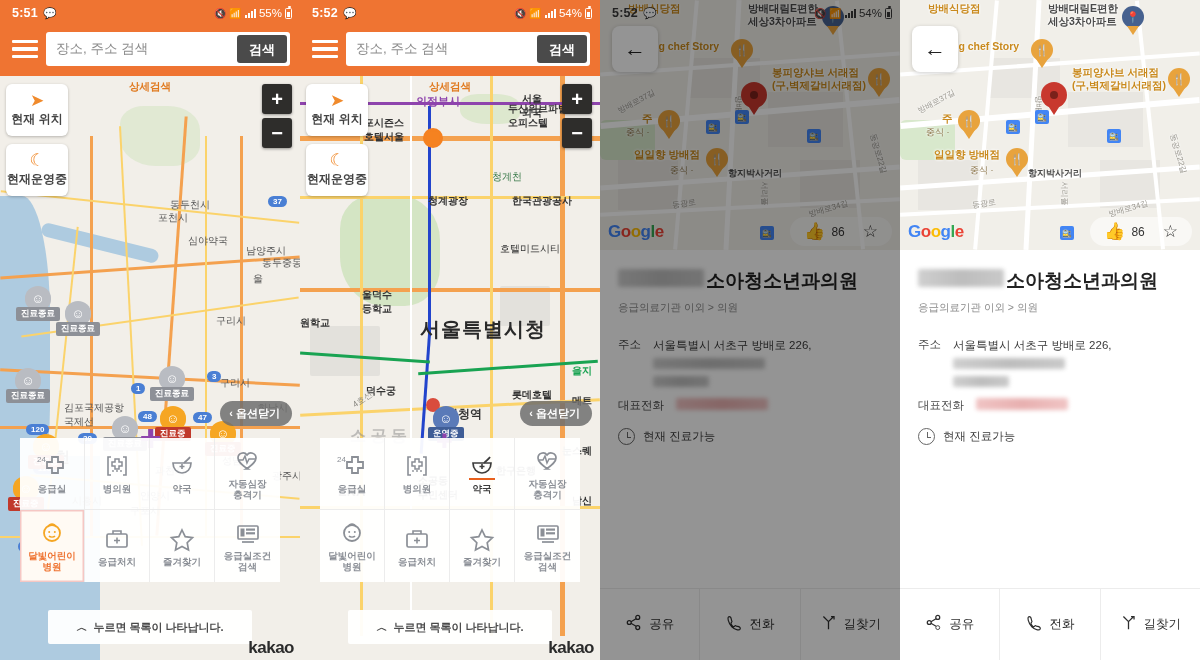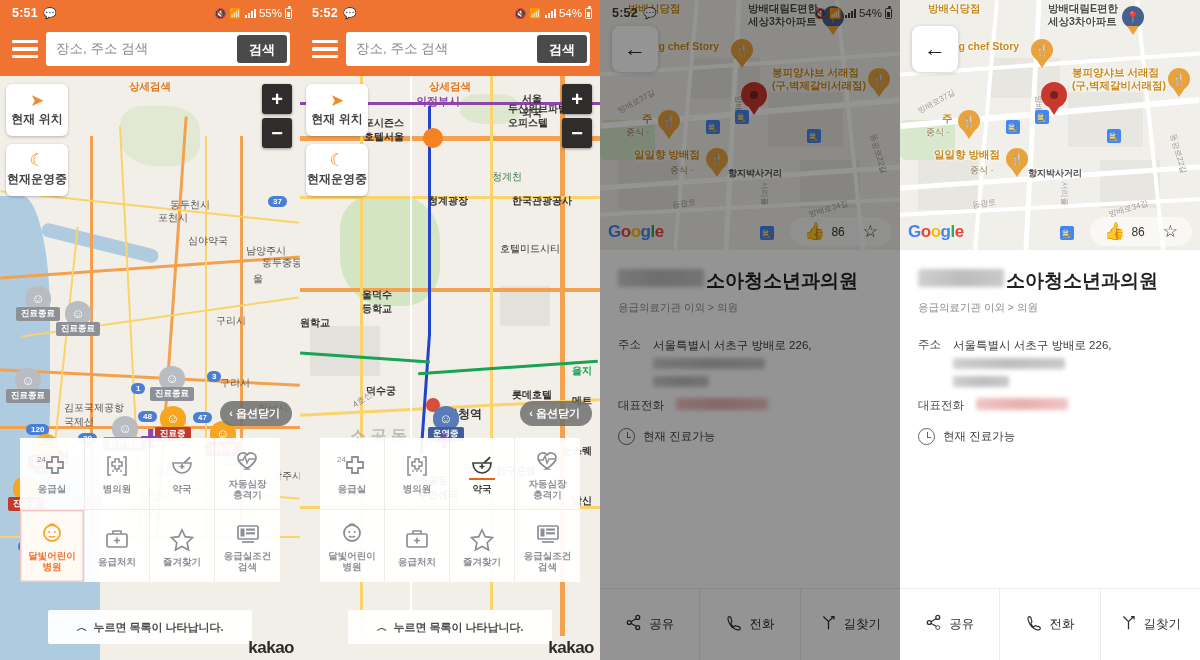--- a/index.html
+++ b/index.html
@@ -445,20 +445,21 @@
       <div style="position:absolute;left:118px;top:290px;width:180px;height:2.5px;background:#19a352;transform:rotate(-4deg);"></div>
       <div style="position:absolute;left:0;top:280px;width:130px;height:2.5px;background:#19a352;transform:rotate(4deg);"></div>
 
       <div class="mlabel" style="left:116px;top:18px;color:#8e44ad;font-weight:700;font-size:11px">의정부시</div>
       <div class="mlabel" style="left:208px;top:26px;font-weight:700;color:#333">두산위브파빌리온<br>오피스텔</div>
       <div class="mlabel" style="left:64px;top:40px;font-weight:700;color:#333">포시즌스<br>호텔서울</div>
       <div class="mlabel" style="left:192px;top:94px;color:#3a7a4a;">청계천</div>
       <div class="mlabel" style="left:128px;top:118px;font-weight:700;color:#333">청계광장</div>
       <div class="mlabel" style="left:212px;top:118px;font-weight:700;color:#333">한국관광공사</div>
       <div class="mlabel" style="left:200px;top:166px;font-weight:400;color:#333">호텔미드시티</div>
+      <div class="mlabel huge" style="left:120px;top:240px;">서울특별시청</div>
       <div class="mlabel" style="left:62px;top:212px;font-weight:700;color:#333">울덕수<br>등학교</div>
       <div class="mlabel" style="left:66px;top:308px;font-weight:700;color:#333">덕수궁</div>
       <div class="mlabel" style="left:212px;top:312px;font-weight:700;color:#333">롯데호텔</div>
       <div class="mlabel" style="left:272px;top:318px;font-weight:700;color:#333">메트</div>
       <div class="mlabel" style="left:262px;top:368px;font-weight:700;color:#333">눈스퀘</div>
       <div class="mlabel" style="left:118px;top:398px;font-weight:700;color:#333">소공동<br>주민센터</div>
       <div class="mlabel" style="left:38px;top:408px;font-weight:700;color:#333;font-size:13px">ENA</div>
       <div class="mlabel" style="left:146px;top:330px;font-weight:700;color:#333;font-size:12px">시청역</div>
       <div class="mlabel" style="left:272px;top:288px;color:#19a352;font-weight:700">을지</div>
       <div class="mlabel" style="left:272px;top:418px;font-weight:700;color:#333">남신</div>

